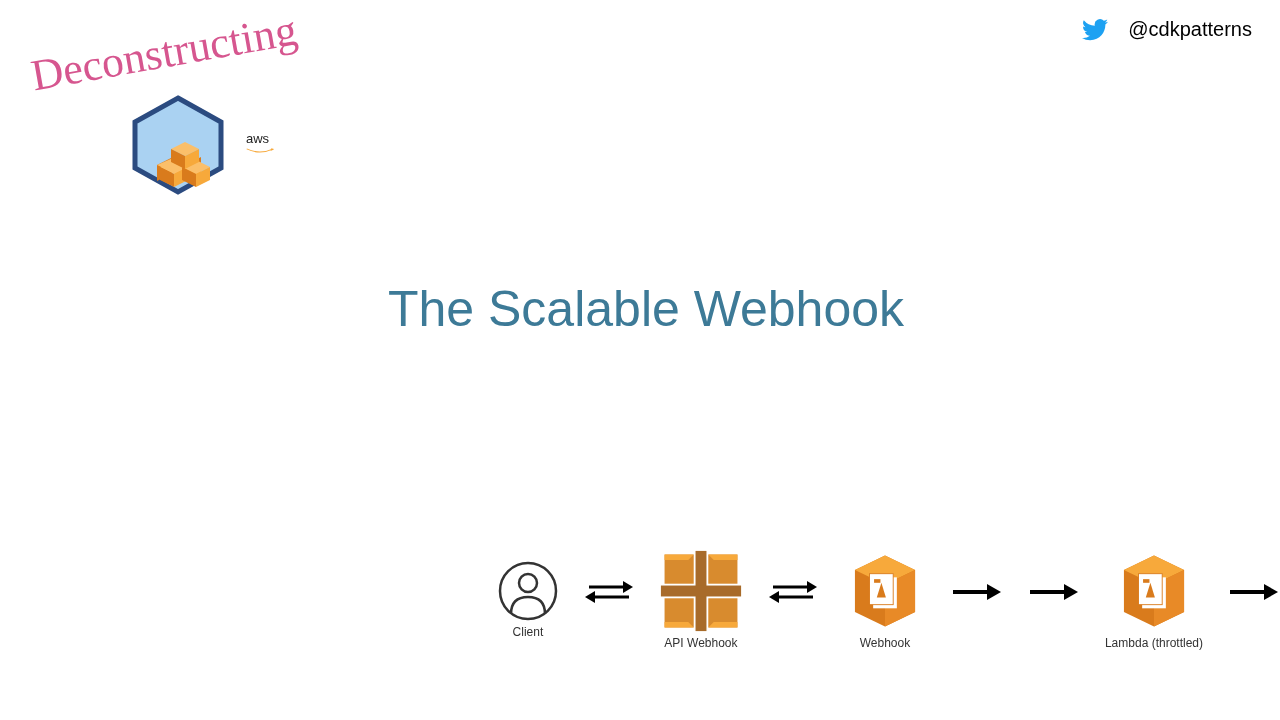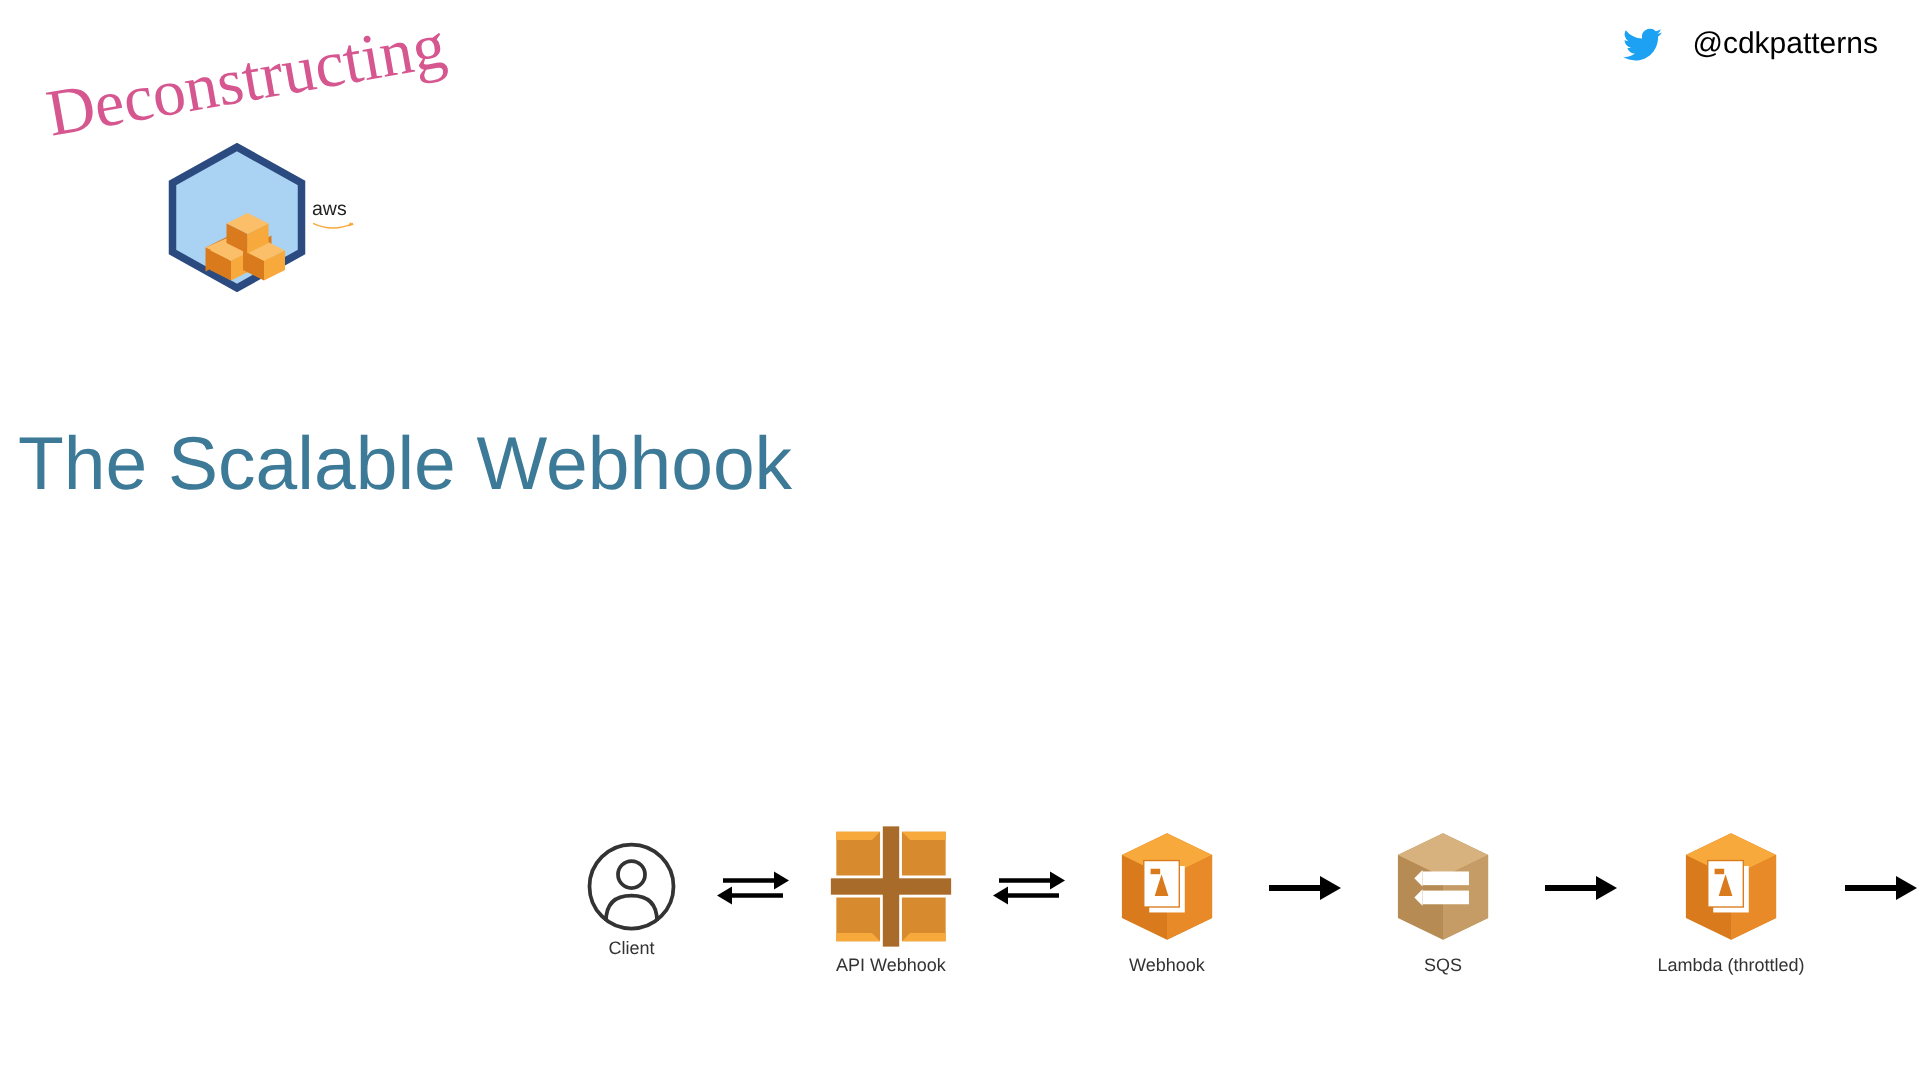--- a/index.html
+++ b/index.html
@@ -31,23 +31,24 @@
     font-family: "Brush Script MT", cursive;
     font-size: 44px;
     transform: rotate(-10deg);
     transform-origin: left top;
     font-weight: 500;
     line-height: 1;
   }
   .logo-block {
     position: absolute;
     top: 95px;
-    left: 108px;
-    display: flex;
-    align-items: center;
+    left: 128px;
+    display: flex;
+    align-items: center;
+    gap: 18px;
   }
   .cdk-hex {
     width: 100px;
     height: 100px;
   }
   .logo-text {
     display: flex;
     flex-direction: column;
     line-height: 1.05;
   }
@@ -71,21 +72,21 @@
   }
   .patterns {
     font-size: 26px;
     color: #333;
     font-weight: 300;
   }
   .title {
     position: absolute;
     top: 280px;
     left: 0; right: 0;
-    text-align: left;
+    text-align: center;
     font-size: 50px;
     color: #3d7a97;
     font-weight: 300;
     padding-left: 12px;
   }
   .flow {
     position: absolute;
     bottom: 70px;
     left: 0; right: 0;
     display: flex;
@@ -257,34 +258,20 @@
     <div class="node-label">Webhook</div>
   </div>
 
   <div class="arrow">
     <svg viewBox="0 0 52 20" width="52" height="20">
         <path d="M2 10 L38 10" stroke="#000" stroke-width="4"></path>
         <path d="M36 2 L50 10 L36 18 Z" fill="#000"></path>
       </svg>
   </div>
 
-  <div class="node">
-    <div class="node-icon">
-      <svg viewBox="0 0 90 90" width="84" height="84">
-        <polygon points="12,22 45,6 78,22 78,68 45,84 12,68" fill="#b68b54"></polygon>
-        <polygon points="12,22 45,6 78,22 45,38" fill="#d8b27e"></polygon>
-        <polygon points="45,38 78,22 78,68 45,84" fill="#c59c66"></polygon>
-        <rect x="30" y="34" width="34" height="10" fill="#fff"></rect>
-        <rect x="30" y="48" width="34" height="10" fill="#fff"></rect>
-        <polygon points="24,39 30,33 30,45" fill="#fff"></polygon>
-        <polygon points="24,53 30,47 30,59" fill="#fff"></polygon>
-      </svg>
-    </div>
-    <div class="node-label">SQS</div>
-  </div>
 
   <div class="arrow">
     <svg viewBox="0 0 52 20" width="52" height="20">
         <path d="M2 10 L38 10" stroke="#000" stroke-width="4"></path>
         <path d="M36 2 L50 10 L36 18 Z" fill="#000"></path>
       </svg>
   </div>
 
   <div class="node">
     <div class="node-icon">

